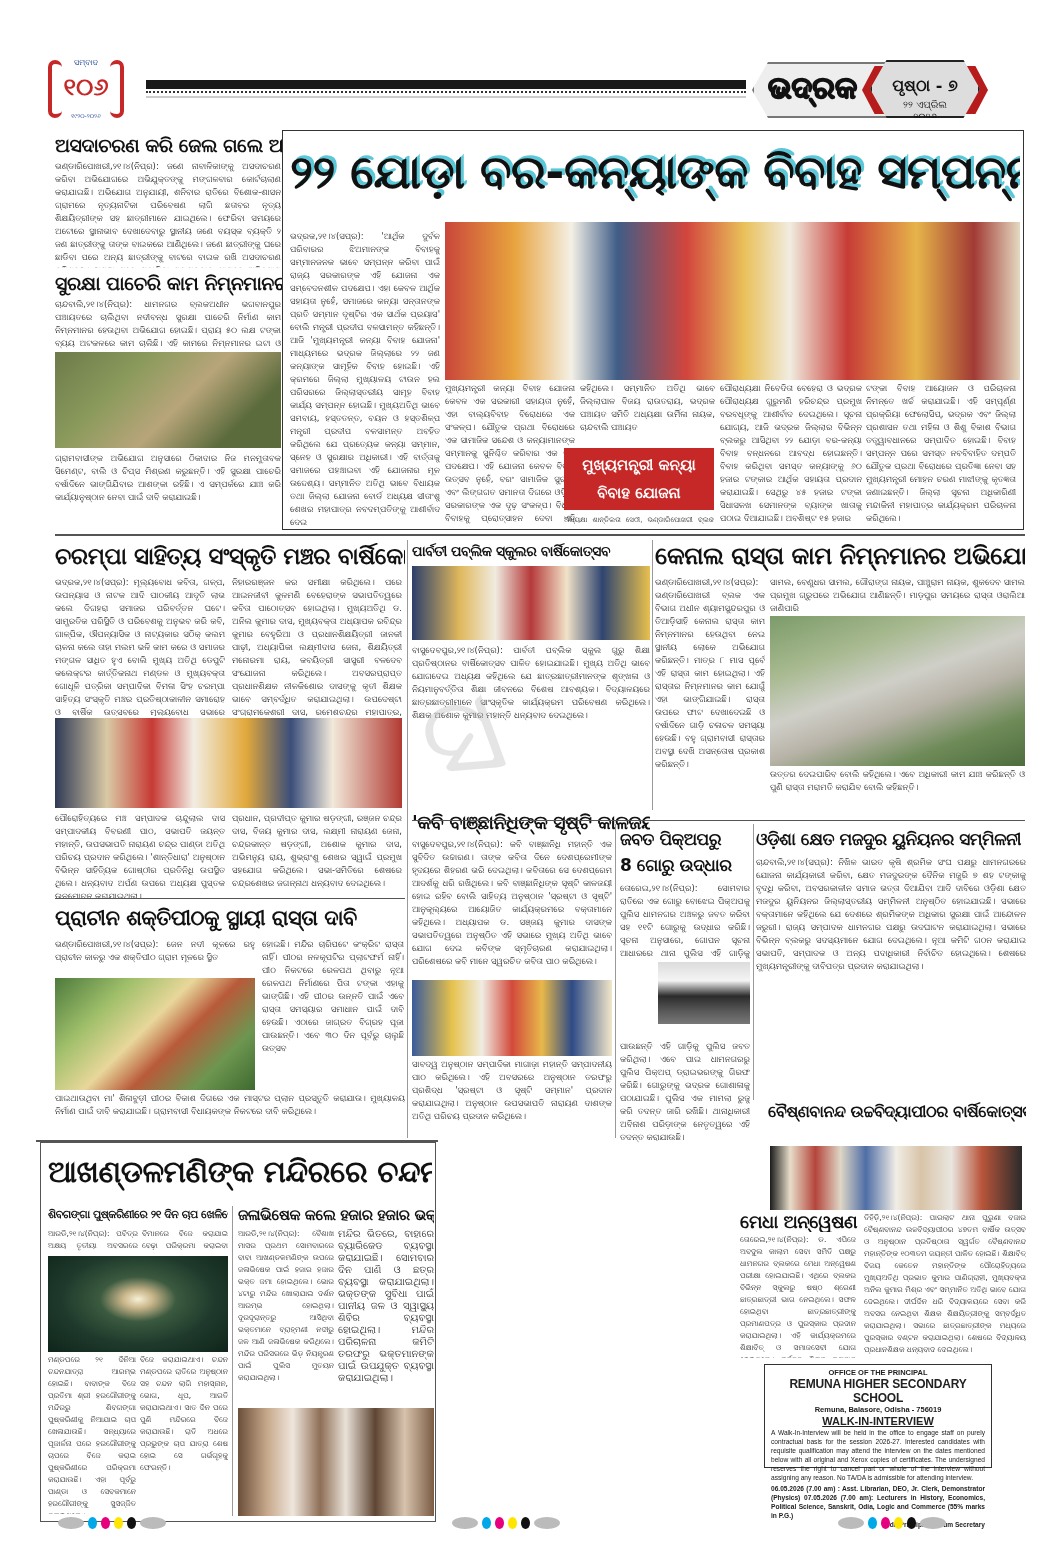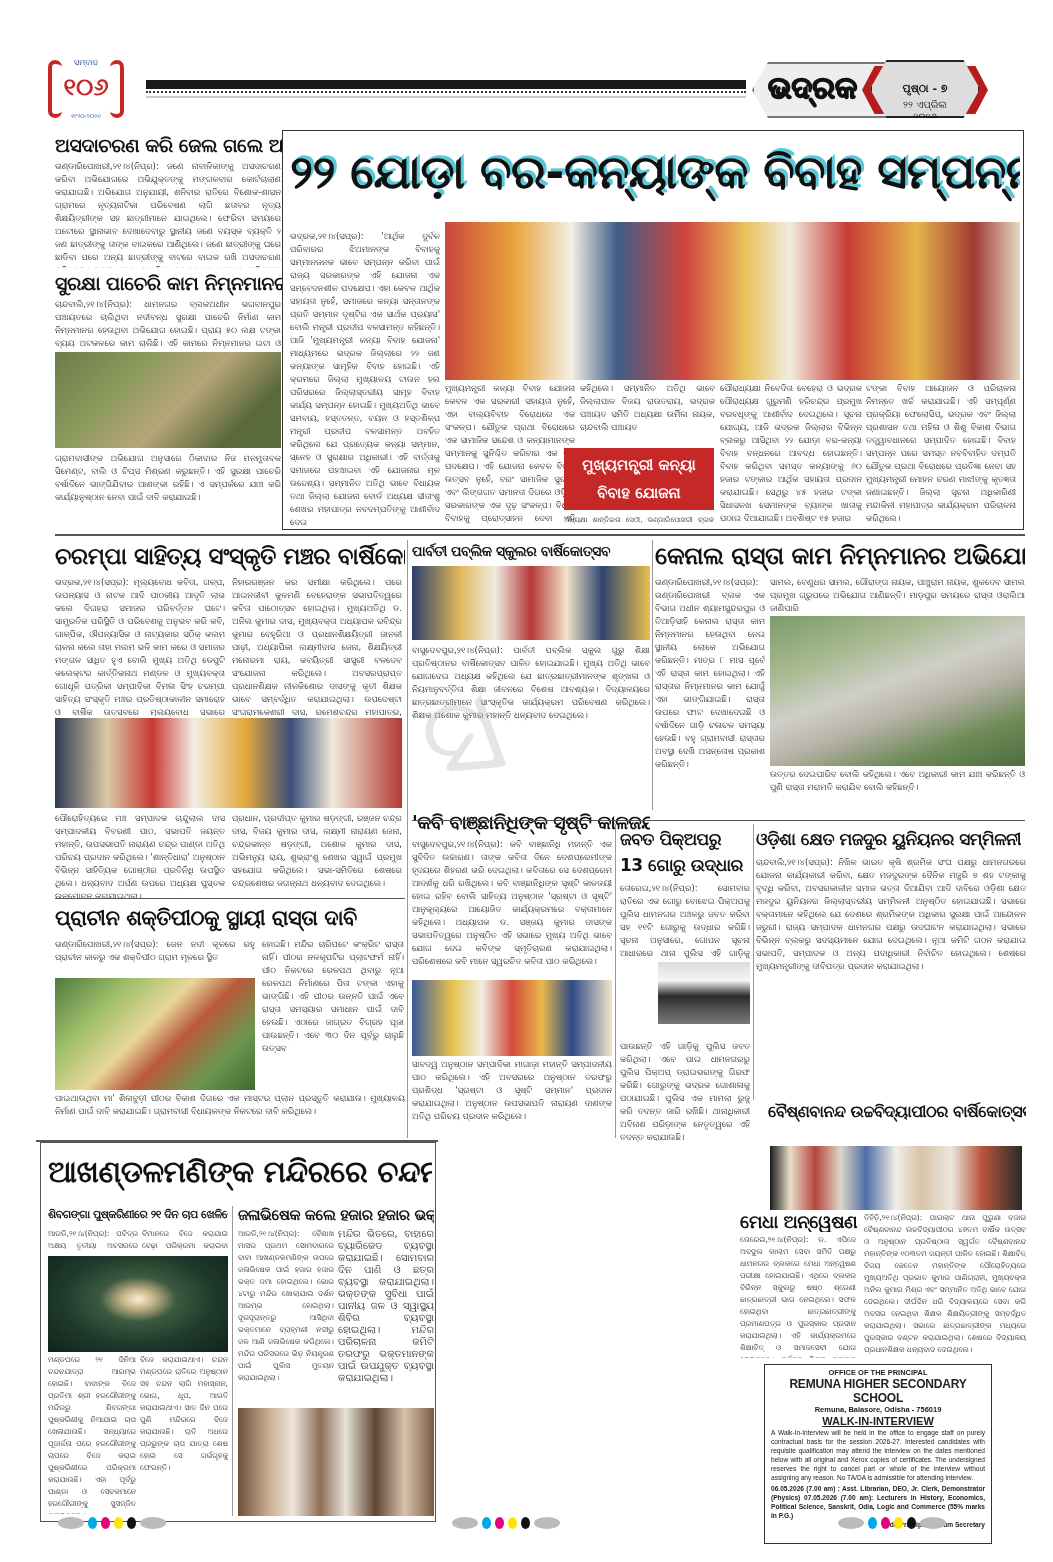--- a/index.html
+++ b/index.html
@@ -16,26 +16,26 @@
 .logo .num{position:absolute;left:14px;right:14px;top:14px;text-align:center;color:#c62828;font-weight:bold;font-size:24px;line-height:30px}
 .logo .top{position:absolute;left:14px;right:14px;top:0;text-align:center;color:#1a3f8f;font-size:8px}
 .logo .yrs{position:absolute;left:14px;right:14px;bottom:0;text-align:center;color:#1a3f8f;font-size:6px}
 .bar1{left:146px;top:80px;width:600px;height:9px;background:#1a1a1a}
 .bar2{left:146px;top:91px;width:600px;height:3px;border-top:2px dotted #333}
 .bar3{left:146px;top:96px;width:600px;height:2px;background:#ccc}
 .section-tab{left:752px;top:62px;width:200px;height:56px;background:#eee;border:2px solid #777;border-radius:4px 4px 4px 4px;clip-path:polygon(8% 0,100% 0,100% 100%,8% 100%,0 50%)}
 .section-name{left:768px;top:66px;width:110px;height:44px;font-size:30px;font-weight:bold;color:#15803d;-webkit-text-stroke:1.5px #111;line-height:44px}
 .pg-badge{left:870px;top:60px;width:110px;height:58px;background:#ddd;border:2px solid #222;clip-path:polygon(15% 0,85% 0,100% 50%,85% 100%,15% 100%,0 50%);text-align:center}
 .pg-badge-red{left:862px;top:66px;width:126px;height:48px;background:#b71c1c;clip-path:polygon(10% 0,90% 0,100% 50%,90% 100%,10% 100%,0 50%)}
-.badge-page{font-size:11px;font-weight:bold;margin-top:20px;color:#111}
+.badge-page{font-size:16px;font-weight:bold;margin-top:14px;color:#111}
 .badge-date{font-size:10px;color:#111;line-height:12px;margin-top:4px}
 .lead-box{left:282px;top:130px;width:742px;height:400px;border:1.5px solid #333}
 .lead-hl{left:290px;top:136px;width:730px;height:72px;font-size:46px;line-height:72px;color:#111;text-shadow:3px -3px 0 #5ac8d8}
 .red-box{left:564px;top:448px;width:150px;height:62px;background:#c62828;color:#fff;text-align:center;font-size:15px;font-weight:bold;line-height:28px;padding-top:3px}
-.ad-box{left:764px;top:1364px;width:228px;height:180px;border:1.5px solid #333;text-align:center;padding:3px 6px}
+.ad-box{left:764px;top:1364px;width:228px;height:104px;border:1.5px solid #333;text-align:center;padding:3px 6px}
 .ad-office{font-size:7.5px;font-weight:bold;font-family:"Liberation Sans",sans-serif}
 .ad-school{font-size:12px;font-weight:bold;font-family:"Liberation Sans",sans-serif;letter-spacing:-0.2px}
 .ad-addr{font-size:7.5px;font-weight:bold;font-family:"Liberation Sans",sans-serif}
 .ad-title{font-size:11px;font-weight:bold;text-decoration:underline;font-family:"Liberation Sans",sans-serif;margin:1px 0}
 .ad-body{font-size:6.6px;line-height:9px;text-align:justify;font-family:"Liberation Sans",sans-serif}
 .ad-dates{font-size:6.6px;line-height:9px;text-align:justify;font-weight:bold;font-family:"Liberation Sans",sans-serif;margin-top:2px}
 .ad-sign{font-size:6.6px;font-weight:bold;text-align:right;font-family:"Liberation Sans",sans-serif;margin-top:1px}
 .regbar{top:1516px;height:14px;display:flex;gap:4px;align-items:center}
 .regbar .oval{width:26px;height:12px;border-radius:50%;background:#bbb}
 .regbar .dot{width:9px;height:12px;border-radius:50%}
@@ -101,21 +101,21 @@
 <div class="abs txt" style="left:770px;top:576px;width:255px;height:38px">ସାମଲ, ବେଣୁଧର ସାମଲ, ଗୌରାଙ୍ଗ ନାୟକ, ପାଞ୍ଚୁରାମ ନାୟକ, ଶୁକଦେବ ସାମଲ ପ୍ରମୁଖ ଗ୍ରୁପରେ ଅଭିଯୋଗ ଆଣିଛନ୍ତି। ମାଡ଼ପୁର ସମୟରେ ରାସ୍ତା ଓରାଲିଆ ଜାଣିପାରି</div>
 <div class="abs photo" style="left:770px;top:616px;width:255px;height:150px;background:linear-gradient(160deg,#7c9b6a 0%,#a7b98f 25%,#cfcfc8 45%,#b8b3a8 60%,#6d8a57 80%,#4f6c3f 100%)"></div>
 <div class="abs txt" style="left:770px;top:768px;width:255px;height:40px">ଉତ୍ତର ଦେଇପାରିବ ବୋଲି କହିଥିଲେ। ଏବେ ଅଧିକାରୀ କାମ ଯାଞ୍ଚ କରିଛନ୍ତି ଓ ପୁଣି ରାସ୍ତା ମରାମତି କରାଯିବ ବୋଲି କହିଛନ୍ତି।</div>
 
 <div class="abs hl" style="left:412px;top:808px;width:238px;font-size:19px;line-height:28px">'କବି ବାଞ୍ଛାନିଧିଙ୍କ ସୃଷ୍ଟି କାଳଜୟୀ'</div>
 <div class="abs txt" style="left:412px;top:838px;width:200px;height:140px">ବାସୁଦେବପୁର,୨୧।୪(ନିପ୍ର): କବି ବାଞ୍ଛାନିଧି ମହାନ୍ତି ଏକ ସୁବିଦିତ ଉଚ୍ଚାରଣ। ତାଙ୍କ କବିତା ଦିନେ ଦେଶପ୍ରେମୀଙ୍କ ହୃଦୟରେ ଶିହରଣ ଭରି ଦେଇଥିଲା। କବିତାରେ ସେ ଦେଶପ୍ରେମ ଆଦର୍ଶକୁ ଧରି ରଖିଥିଲେ। କବି ବାଞ୍ଛାନିଧିଙ୍କ ସୃଷ୍ଟି କାଳଜୟୀ ହୋଇ ରହିବ ବୋଲି ସାହିତ୍ୟ ଅନୁଷ୍ଠାନ 'ସ୍ରଷ୍ଟା ଓ ସୃଷ୍ଟି' ଆନୁକୂଲ୍ୟରେ ଆୟୋଜିତ କାର୍ଯ୍ୟକ୍ରମରେ ବକ୍ତାମାନେ କହିଥିଲେ। ଅଧ୍ୟାପକ ଡ. ସଞ୍ଜୟ କୁମାର ଦାସଙ୍କ ସଭାପତିତ୍ୱରେ ଅନୁଷ୍ଠିତ ଏହି ସଭାରେ ମୁଖ୍ୟ ଅତିଥି ଭାବେ ଯୋଗ ଦେଇ କବିଙ୍କ ସ୍ମୃତିଚାରଣ କରାଯାଇଥିଲା। ପରିଶେଷରେ କବି ମାନେ ସ୍ୱରଚିତ କବିତା ପାଠ କରିଥିଲେ।</div>
 <div class="abs photo" style="left:412px;top:980px;width:200px;height:76px;background:linear-gradient(90deg,#3a5a9a,#e6c24c 20%,#f0ece2 35%,#d24a3b 50%,#e8b84a 65%,#2e4b86 80%,#f2e7c9 100%)"></div>
 <div class="abs txt" style="left:412px;top:1058px;width:200px;height:78px">ସାବଦ୍ୱ ଅନୁଷ୍ଠାନ ସମ୍ପାଦିକା ମାଗାଜ଼ା ମହାନ୍ତି ସମ୍ପାଦନୀୟ ପାଠ କରିଥିଲେ। ଏହି ଅବସରରେ ଅନୁଷ୍ଠାନ ତରଫରୁ ପ୍ରଶିଦ୍ଧ 'ସ୍ରଷ୍ଟା ଓ ସୃଷ୍ଟି ସମ୍ମାନ' ପ୍ରଦାନ କରାଯାଇଥିଲା। ଅନୁଷ୍ଠାନ ଉପସଭାପତି ନାରାୟଣ ଦାଶଙ୍କ ଅତିଥି ପରିଚୟ ପ୍ରଦାନ କରିଥିଲେ।</div>
 
 <div class="abs hl" style="left:620px;top:826px;width:130px;font-size:17px;line-height:26px">ଜବତ ପିକ୍‌ଅପରୁ</div>
-<div class="abs hl" style="left:620px;top:852px;width:130px;font-size:17px;line-height:26px">13 ଗୋରୁ ଉଦ୍ଧାର</div>
+<div class="abs hl" style="left:620px;top:852px;width:130px;font-size:17px;line-height:26px">8 ଗୋରୁ ଉଦ୍ଧାର</div>
 <div class="abs txt" style="left:620px;top:882px;width:130px;height:80px">ତୋରେଇ,୨୧।୪(ନିପ୍ର): ସୋମବାର ରାତିରେ ଏକ ଗୋରୁ ବୋଝେଇ ପିକ୍‌ଅପକୁ ପୁଲିସ ଧାମନଗର ଅଞ୍ଚଳରୁ ଜବତ କରିବା ସହ ୧୧ଟି ଗୋରୁକୁ ଉଦ୍ଧାର କରିଛି। ସୂଚନା ଅନୁସାରେ, ଗୋପନ ସୂଚନା ଆଧାରରେ ଥାନା ପୁଲିସ ଏହି ଗାଡ଼ିକୁ ଅଟକାଇଥିଲା।</div>
 <div class="abs photo" style="left:658px;top:962px;width:92px;height:62px;background:linear-gradient(180deg,#dcdcdc,#f4f4f4 30%,#2b2b2b 55%,#5a5a5a 80%,#777 100%)"></div>
 <div class="abs txt" style="left:620px;top:1040px;width:130px;height:112px">ପାଉଛନ୍ତି ଏହି ଗାଡ଼ିକୁ ପୁଲିସ ଜବତ କରିଥିଲା। ଏବେ ପାଇ ଧାମନଗରରୁ ପୁଲିସ ପିକ୍‌ଅପ୍ ଡ୍ରାଇଭରଙ୍କୁ ଗିରଫ କରିଛି। ଗୋରୁଙ୍କୁ ଭଦ୍ରକ ଗୋଶାଳାକୁ ପଠାଯାଇଛି। ପୁଲିସ ଏକ ମାମଲା ରୁଜୁ କରି ତଦନ୍ତ ଜାରି ରଖିଛି। ଥାନାଧିକାରୀ ଅବିନାଶ ପରିଡ଼ାଙ୍କ ନେତୃତ୍ୱରେ ଏହି ତଦନ୍ତ କରାଯାଉଛି।</div>
 
 <div class="abs hl" style="left:756px;top:826px;width:270px;font-size:17px;line-height:26px">ଓଡ଼ିଶା କ୍ଷେତ ମଜଦୁର ୟୁନିୟନର ସମ୍ମିଳନୀ</div>
 <div class="abs txt" style="left:756px;top:856px;width:270px;height:244px">ଚାନ୍ଦବାଲି,୨୧।୪(ସପ୍ର): ନିଖିଳ ଭାରତ କୃଷି ଶ୍ରମିକ ସଂଘ ପକ୍ଷରୁ ଧାମନଗରରେ ଯୋଜନା କାର୍ଯ୍ୟକାରୀ କରିବା, କ୍ଷେତ ମଜଦୁରଙ୍କ ଦୈନିକ ମଜୁରି ୭ ଶହ ଟଙ୍କାକୁ ବୃଦ୍ଧି କରିବା, ଅବସରକାଳୀନ ସମାଜ ଭତ୍ତା ଦିଆଯିବା ଆଦି ଦାବିରେ ଓଡ଼ିଶା କ୍ଷେତ ମଜଦୁର ୟୁନିୟନର ଜିଲ୍ଲାସ୍ତରୀୟ ସମ୍ମିଳନୀ ଅନୁଷ୍ଠିତ ହୋଇଯାଇଛି। ସଭାରେ ବକ୍ତାମାନେ କହିଥିଲେ ଯେ ଦେଶରେ ଶ୍ରମିକଙ୍କ ଅଧିକାର ସୁରକ୍ଷା ପାଇଁ ଆନ୍ଦୋଳନ ଜରୁରୀ। ରାଜ୍ୟ ସମ୍ପାଦକ ଧାମନଗର ପକ୍ଷରୁ ଉଦଘାଟନ କରାଯାଇଥିଲା। ସଭାରେ ବିଭିନ୍ନ ବ୍ଲକରୁ ସଦସ୍ୟମାନେ ଯୋଗ ଦେଇଥିଲେ। ନୂଆ କମିଟି ଗଠନ କରାଯାଇ ସଭାପତି, ସମ୍ପାଦକ ଓ ଅନ୍ୟ ପଦାଧିକାରୀ ନିର୍ବାଚିତ ହୋଇଥିଲେ। ଶେଷରେ ମୁଖ୍ୟମନ୍ତ୍ରୀଙ୍କୁ ଦାବିପତ୍ର ପ୍ରଦାନ କରାଯାଇଥିଲା।</div>
 
 <div class="abs hl" style="left:55px;top:902px;width:350px;font-size:21px;line-height:32px">ପ୍ରାଚୀନ ଶକ୍ତିପୀଠକୁ ସ୍ଥାୟୀ ରାସ୍ତା ଦାବି</div>
 <div class="abs txt" style="left:55px;top:938px;width:200px;height:38px">ଭଣ୍ଡାରିପୋଖରୀ,୨୧।୪(ସପ୍ର): ଜେନ ନଦୀ କୂଳରେ ରହୁ ପ୍ରାଚୀନ କାଳରୁ ଏକ ଶକ୍ତିପୀଠ ଗ୍ରାମ ମୂଳରେ ସ୍ଥିତ</div>
 <div class="abs photo" style="left:55px;top:978px;width:200px;height:112px;background:linear-gradient(135deg,#4d7a3d,#9fbf6a 25%,#e8d79a 45%,#b85a3a 60%,#6d9650 80%,#3f6a30 100%)"></div>

